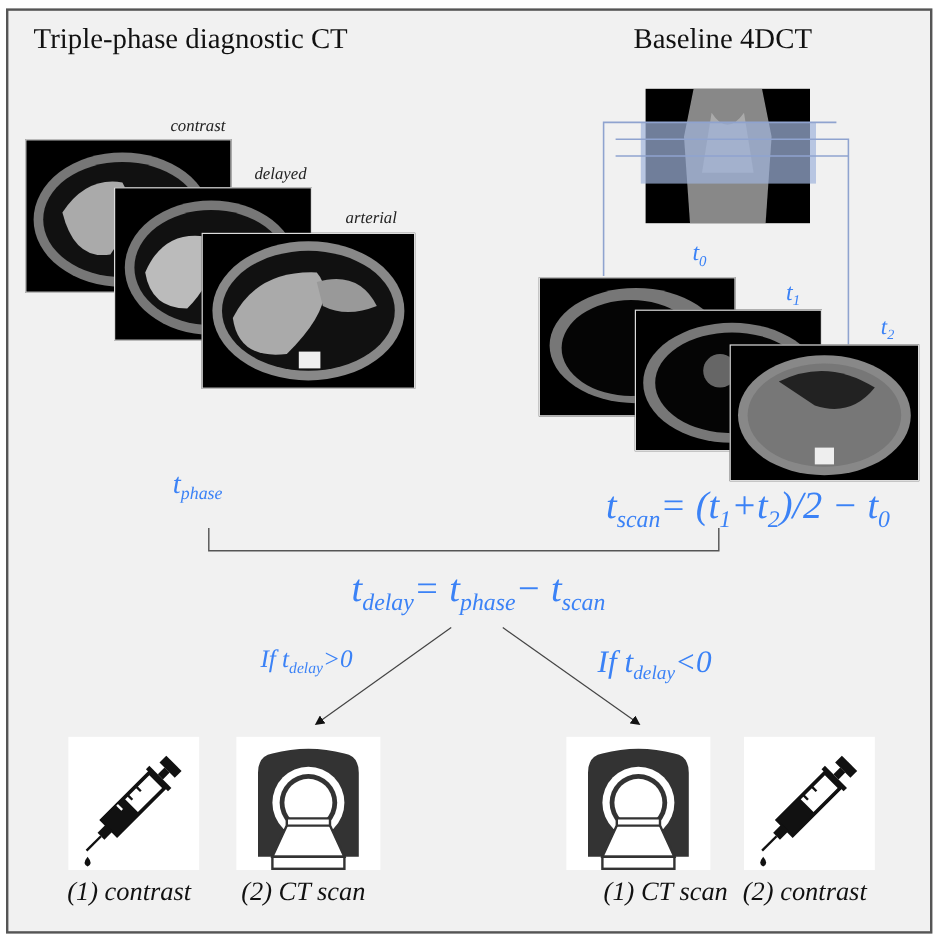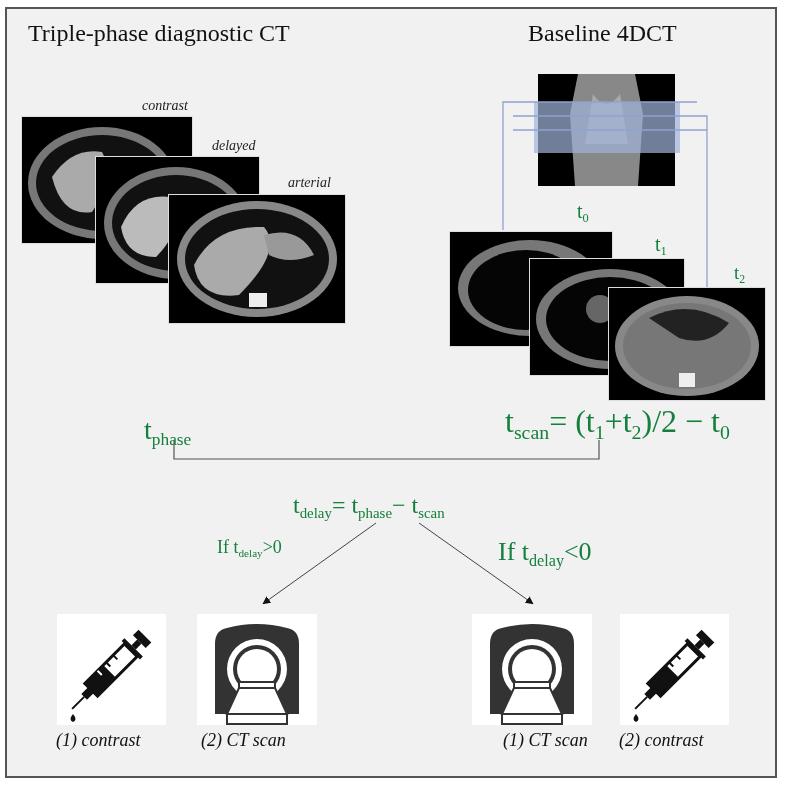--- a/index.html
+++ b/index.html
@@ -2,23 +2,23 @@
 <html><head>
 <meta charset="utf-8">
 <style>
   html, body { margin:0; padding:0; background:#ffffff; }
   body { width:786px; height:787px; position:relative; overflow:hidden; font-family:"DejaVu Serif", serif; }
   .frame { position:absolute; left:5px; top:7px; width:772px; height:771px; background:#f1f1f1; border:2px solid #555; box-sizing:border-box; }
   .abs { position:absolute; }
   .title { font-family:"Liberation Serif", serif; font-size:24px; color:#111; white-space:nowrap; }
   .lbl { font-family:"Liberation Serif", serif; font-style:italic; font-size:14px; color:#222; white-space:nowrap; }
   .ct { background:#000; border:1px solid #ddd; overflow:hidden; }
-  .math { font-family:"Liberation Serif", serif; color:#15803d; white-space:nowrap; }
+  .math { font-family:"Liberation Serif", serif; font-style:italic; color:#3b82f6; white-space:nowrap; }
   .math sub { font-size:0.62em; vertical-align:-0.35em; }
-  .caption { font-family:"Liberation Serif", serif; font-style:italic; font-size:18px; color:#111; white-space:nowrap; }
+  .caption { font-family:"Liberation Serif", serif; font-style:italic; font-size:22px; color:#111; white-space:nowrap; }
   .iconbox { background:#fff; }
 </style>
 </head>
 <body>
 
 <div class="frame"></div>
 
 <div class="abs title" style="left:28px;top:20px;">Triple-phase diagnostic CT</div>
 <div class="abs title" style="left:528px;top:20px;">Baseline 4DCT</div>
 
@@ -83,39 +83,39 @@
 <div class="abs math" style="left:734px;top:262px;font-size:19px;"><span>t</span><sub>2</sub></div>
 <div class="abs ct" style="left:608px;top:287px;width:156px;height:112px;">
   <svg width="156" height="112">
       <ellipse cx="78" cy="58" rx="72" ry="50" fill="#888"></ellipse>
       <ellipse cx="78" cy="58" rx="64" ry="43" fill="#777"></ellipse>
       <path d="M40 30 Q80 10 120 35 Q100 60 70 50Z" fill="#222"></path>
       <rect x="70" y="85" width="16" height="14" fill="#eee"></rect>
     </svg>
 </div>
 
-<div class="abs math" style="left:144px;top:414px;font-size:28px;"><span>t</span><sub>phase</sub></div>
+<div class="abs math" style="left:144px;top:391px;font-size:24px;"><span>t</span><sub>phase</sub></div>
 <div class="abs math" style="left:505px;top:403px;font-size:32px;"><span>t</span><sub>scan</sub><span>= (</span><span>t</span><sub>1</sub><span>+</span><span>t</span><sub>2</sub><span>)/2 − </span><span>t</span><sub>0</sub></div>
 
 <svg class="abs" style="left:170px;top:438px;" width="440" height="30">
   <polyline points="4,2 4,21 429,21 429,2" fill="none" stroke="#555" stroke-width="1.2"></polyline>
 </svg>
 
-<div class="abs math" style="left:293px;top:492px;font-size:24px;"><span>t</span><sub>delay</sub><span>= </span><span>t</span><sub>phase</sub><span>− </span><span>t</span><sub>scan</sub></div>
+<div class="abs math" style="left:293px;top:472px;font-size:32px;"><span>t</span><sub>delay</sub><span>= </span><span>t</span><sub>phase</sub><span>− </span><span>t</span><sub>scan</sub></div>
 
 <svg class="abs" style="left:250px;top:515px;" width="300" height="100">
   <defs>
       <marker id="ah" markerWidth="8" markerHeight="8" refX="6" refY="4" orient="auto">
         <path d="M0,0 L8,4 L0,8Z" fill="#111"></path>
       </marker>
     </defs>
   <line x1="126" y1="8" x2="14" y2="88" stroke="#444" stroke-width="1" marker-end="url(#ah)"></line>
   <line x1="169" y1="8" x2="282" y2="88" stroke="#444" stroke-width="1" marker-end="url(#ah)"></line>
 </svg>
-<div class="abs math" style="left:217px;top:537px;font-size:18px;"><span>If </span><span>t</span><sub>delay</sub><span>&gt;0</span></div>
+<div class="abs math" style="left:217px;top:537px;font-size:21px;"><span>If </span><span>t</span><sub>delay</sub><span>&gt;0</span></div>
 <div class="abs math" style="left:498px;top:537px;font-size:26px;"><span>If </span><span>t</span><sub>delay</sub><span>&lt;0</span></div>
 
 <div class="abs iconbox" style="left:57px;top:614px;width:109px;height:111px;">
   <svg width="109" height="111" viewBox="0 0 109 111">
     <g transform="translate(54,56) rotate(-45)">
       <rect x="-28" y="-9" width="56" height="18" fill="none" stroke="#111" stroke-width="3"></rect>
       <rect x="-28" y="-9" width="26" height="18" fill="#111"></rect>
       <rect x="28" y="-13" width="4" height="26" fill="#111"></rect>
       <rect x="32" y="-3" width="8" height="6" fill="#111"></rect>
       <rect x="40" y="-9" width="8" height="18" fill="#111"></rect>

